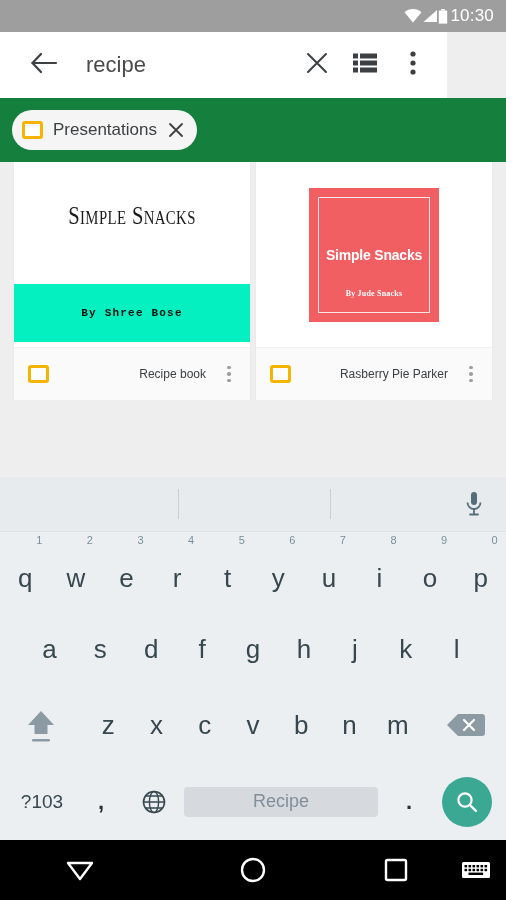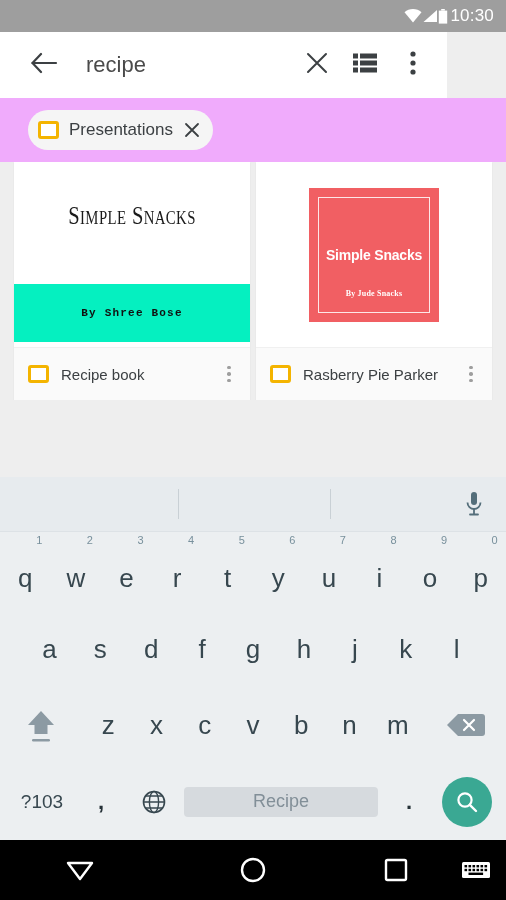--- a/index.html
+++ b/index.html
@@ -83,24 +83,24 @@
     cursor: pointer;
   }
   .appbar-action.last { margin-right: 10px; }
 
   
   .chip-row {
     position: absolute;
     top: 98px; left: 0;
     width: 506px;
     height: 64px;
-    background: #f0abfc;
-    display: flex;
-    align-items: center;
-    padding-left: 28px;
+    background: #15803d;
+    display: flex;
+    align-items: center;
+    padding-left: 12px;
     box-sizing: border-box;
   }
   .chip {
     display: flex;
     align-items: center;
     height: 40px;
     border-radius: 20px;
     background: #f5f5f5;
     padding: 0 12px 0 10px;
     gap: 10px;
@@ -234,25 +234,26 @@
     background: #fafafa;
     display: flex;
     align-items: center;
     padding: 0 10px 0 14px;
     box-sizing: border-box;
     gap: 12px;
     border-top: 1px solid #f0f0f0;
   }
   .card-title {
     flex: 1;
-    font-size: 15px;
+    font-size: 12px;
     color: #3c4043;
     white-space: nowrap;
     overflow: hidden;
     text-overflow: ellipsis;
+    text-align: right;
   }
   .kebab {
     width: 22px; height: 30px;
     display: flex; flex-direction: column;
     align-items: center; justify-content: center;
     gap: 3px;
     cursor: pointer;
     flex-shrink: 0;
   }
   .kebab span {

